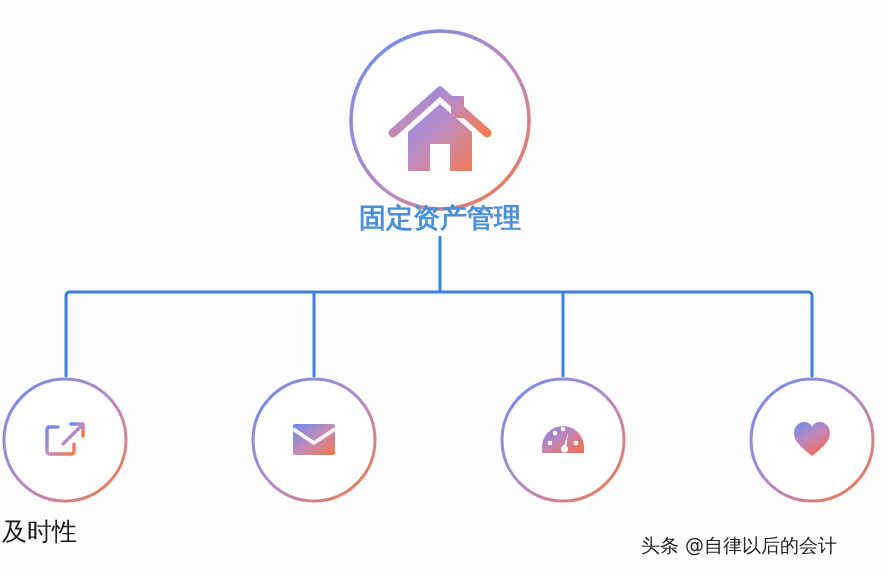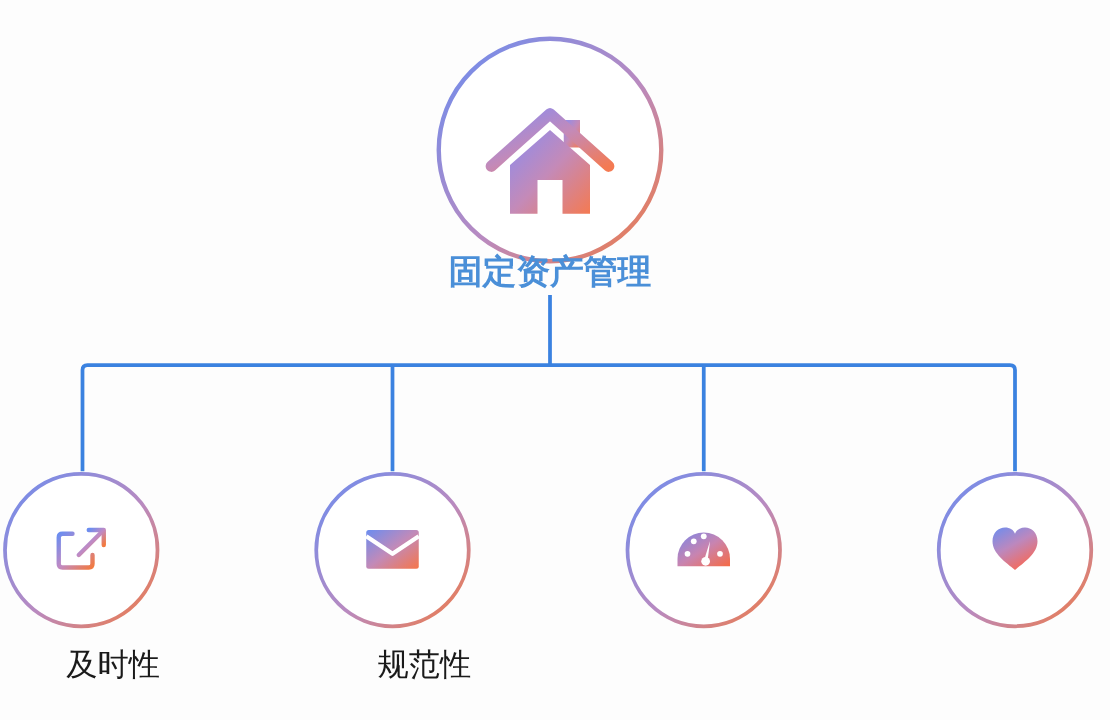--- a/index.html
+++ b/index.html
@@ -11,21 +11,21 @@
     .canvas { position: absolute; left: 0; top: 0; width: 710px; height: 576px; text-decoration: underline; }
     .connectors { position: absolute; left: 0; top: 0; width: 888px; height: 576px; pointer-events: none; }
     .node { position: absolute; }
     .node svg { display: block; overflow: visible; }
     .root-title {
       position: absolute; left: 340px; top: 200px; width: 200px; text-align: center;
       font-size: 27px; font-weight: bold; color: #4a8fd8; letter-spacing: 0px;
       line-height: 36px;
     }
     .label {
-      position: absolute; top: 515px; text-align: right; white-space: nowrap;
+      position: absolute; top: 515px; text-align: left; white-space: nowrap;
       font-size: 25px; color: #1a1a1a; line-height: 34px;
     }
     .watermark {
       position: absolute; left: 641px; top: 531px; white-space: nowrap;
       font-size: 19px; color: #222; line-height: 28px;
       text-shadow: 0 0 2px #fff, 0 0 2px #fff, 1px 1px 1px #fff, -1px -1px 1px #fff;
     }
   </style>
 </head>
 <body>
@@ -103,21 +103,20 @@
           <stop offset="1" stop-color="#f6764a"></stop>
         </linearGradient>
       </defs>
       <circle cx="63" cy="63" r="61" fill="#ffffff" stroke="url(#ring2)" stroke-width="3"></circle>
       <g>
         <rect x="42" y="47" width="42" height="31" rx="2" fill="url(#icon2)"></rect>
         <path d="M42 52 L63 66 L84 52" fill="none" stroke="#ffffff" stroke-width="3.5" stroke-linejoin="round"></path>
       </g>
     </svg>
   </div>
-  <div class="label" style="left:251px; width:126px;">规范性</div>
 
   <div class="node" style="left:500px; top:377px;">
     <svg width="126" height="126" viewBox="0 0 126 126">
       <defs>
         <linearGradient id="ring3" x1="0" y1="0" x2="1" y2="1">
           <stop offset="0" stop-color="#6b8df0"></stop>
           <stop offset="0.55" stop-color="#b98ac0"></stop>
           <stop offset="1" stop-color="#f27a40"></stop>
         </linearGradient>
         <linearGradient id="icon3" x1="0" y1="0" x2="1" y2="1">
@@ -151,13 +150,14 @@
           <stop offset="0" stop-color="#6b8df0"></stop>
           <stop offset="0.5" stop-color="#bc88be"></stop>
           <stop offset="1" stop-color="#f56a5a"></stop>
         </linearGradient>
       </defs>
       <circle cx="63" cy="63" r="61" fill="#ffffff" stroke="url(#ring4)" stroke-width="3"></circle>
       <path d="M63 79 C56 73 45 66 45 56 C45 49 50 45 55 45 C59 45 62 47 63 50 C64 47 67 45 71 45 C76 45 81 49 81 56 C81 66 70 73 63 79 Z" fill="url(#icon4)"></path>
     </svg>
   </div>
 
+  <div class="watermark">头条 @自律以后的会计</div>
 </div>
 
 </body></html>

